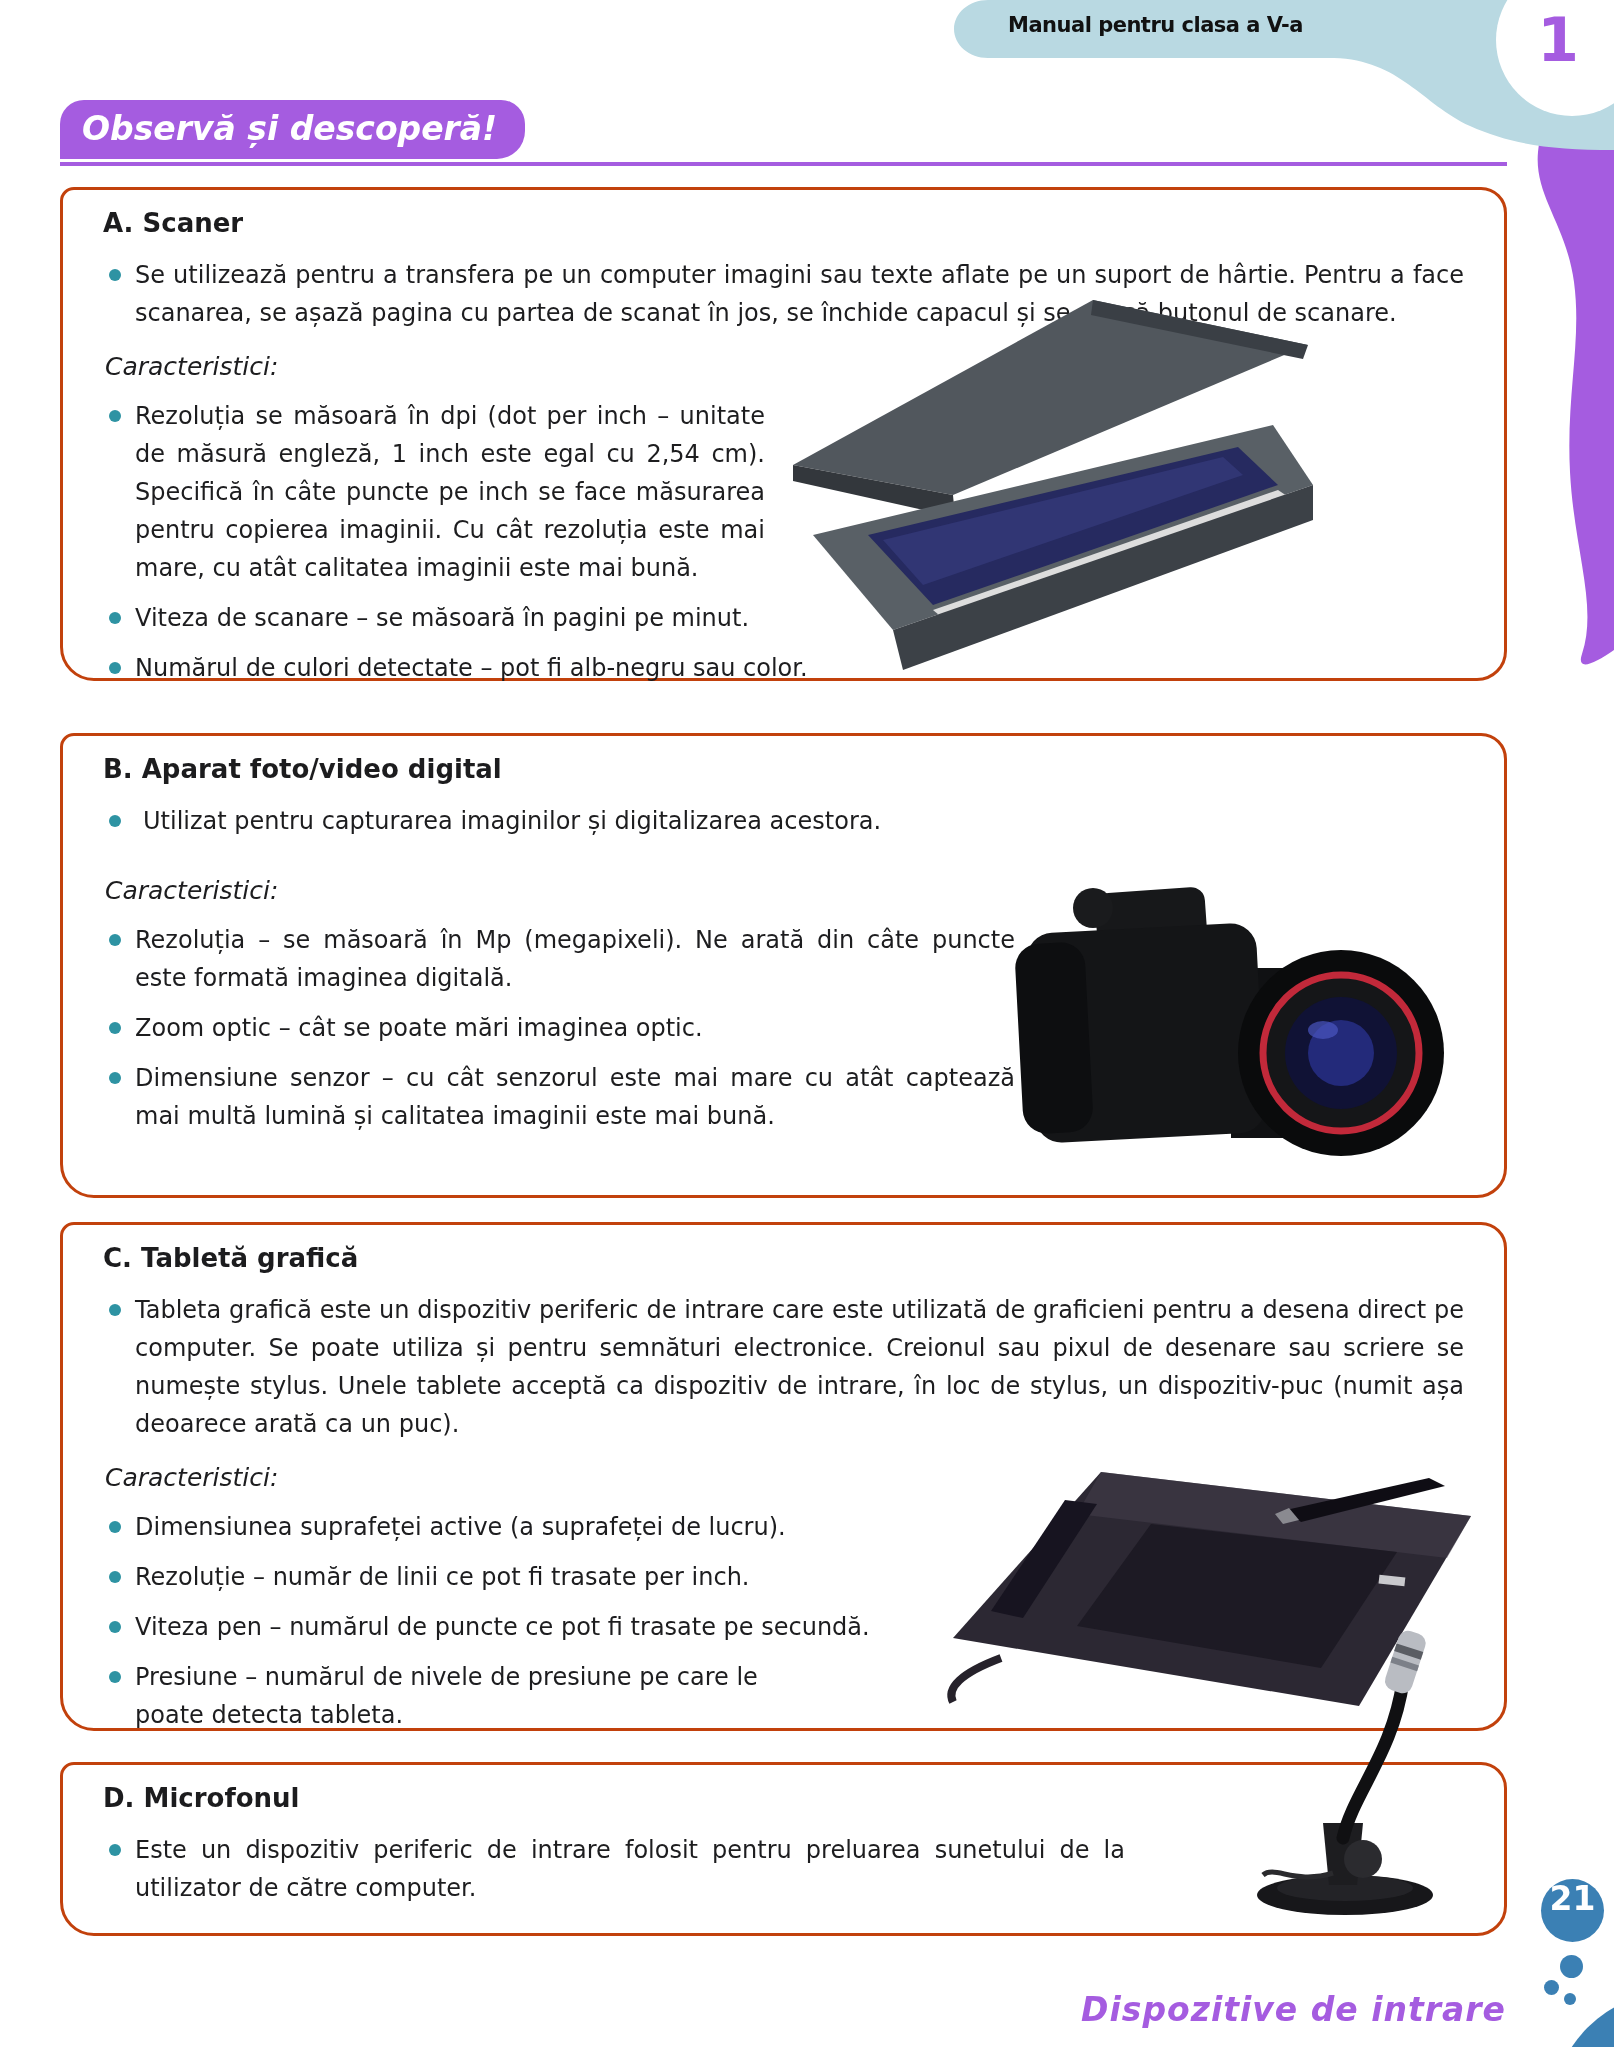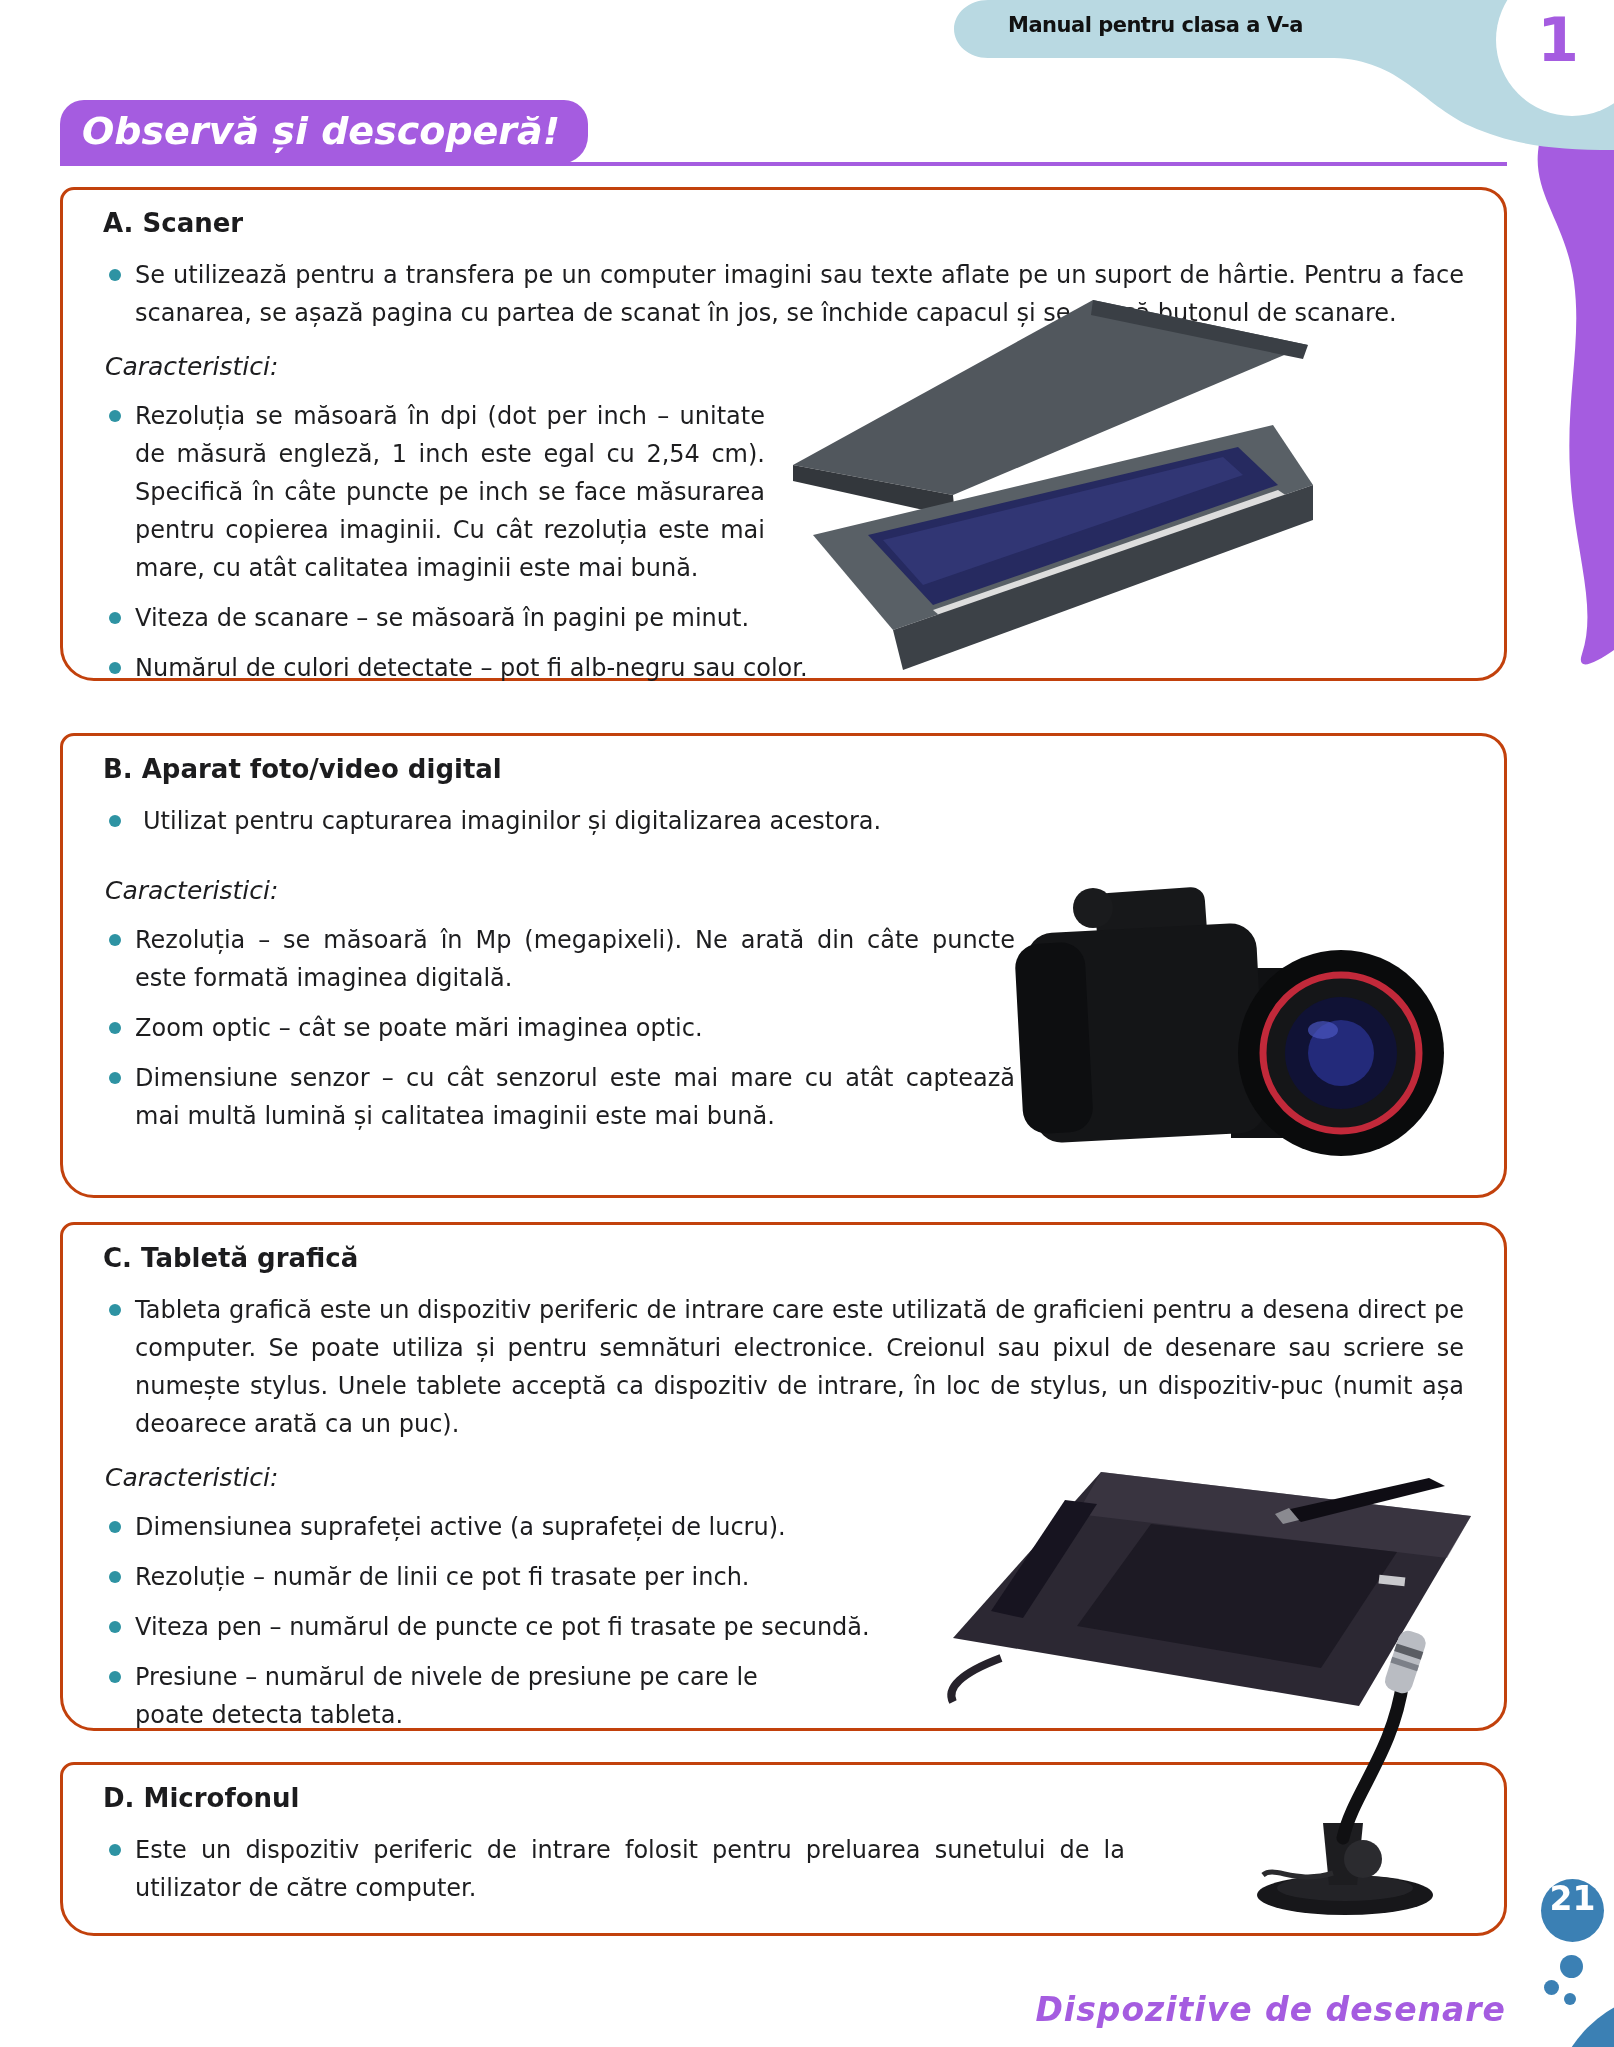--- a/index.html
+++ b/index.html
@@ -10,21 +10,21 @@
   .banner-svg{position:absolute;top:0;right:0;z-index:4;}
   .banner-text{position:absolute;left:1008px;top:13px;z-index:7;font-size:21px;font-weight:bold;
                color:#111;letter-spacing:-0.5px;}
   .chapter-badge{position:absolute;left:1496px;top:-36px;width:152px;height:152px;border-radius:50%;
                  background:#fff;z-index:6;display:flex;align-items:center;justify-content:center;}
   .chapter-badge span{color:#a55ce0;font-size:60px;font-weight:bold;transform:translateX(-14px);}
   .drip-svg{position:absolute;top:62px;right:0;z-index:3;}
 
   
   .ribbon{position:absolute;left:60px;top:100px;z-index:5;background:#a55ce0;color:#fff;
-          font-size:38px;font-weight:bold;font-style:italic;padding:9px 28px 11px 22px;
+          font-size:33px;font-weight:bold;font-style:italic;padding:9px 28px 11px 22px;
           border-radius:24px 24px 28px 0;}
   .ribbon-line{position:absolute;left:60px;top:162px;width:1447px;height:4px;background:#a55ce0;z-index:2;}
 
   
   .sec{position:absolute;left:60px;width:1447px;box-sizing:border-box;background:#fff;
        border:3px solid #c2410c;border-radius:14px 26px 30px 34px;padding:16px 40px 0 38px;z-index:1;}
   .sec-a{top:187px;height:494px;}
   .sec-b{top:733px;height:465px;}
   .sec-c{top:1222px;height:509px;}
   .sec-d{top:1762px;height:174px;}
@@ -194,21 +194,21 @@
     <circle cx="118" cy="236" r="19" fill="#2b2b2f"></circle>
     <path d="M98,215 C108,170 148,130 158,58" stroke="#101012" stroke-width="13" fill="none" stroke-linecap="round"></path>
     <g transform="rotate(18 160 40)">
       <rect x="146" y="8" width="28" height="62" rx="10" fill="#b9bcc2"></rect>
       <rect x="146" y="24" width="28" height="8" fill="#5a5d63"></rect>
       <rect x="146" y="38" width="28" height="6" fill="#7c8088"></rect>
     </g>
     <path d="M88,250 C50,262 30,242 18,252" stroke="#2a2a2d" stroke-width="5" fill="none"></path>
   </svg>
 
-  <div class="footer-title">Dispozitive de desenare</div>
+  <div class="footer-title">Dispozitive de intrare</div>
   <div class="page-badge">
     <span>21</span>
   </div>
   <div class="deco-dot dot1"></div>
   <div class="deco-dot dot2"></div>
   <div class="deco-dot dot3"></div>
   <div class="corner-blob"></div>
 
 </div>
 

